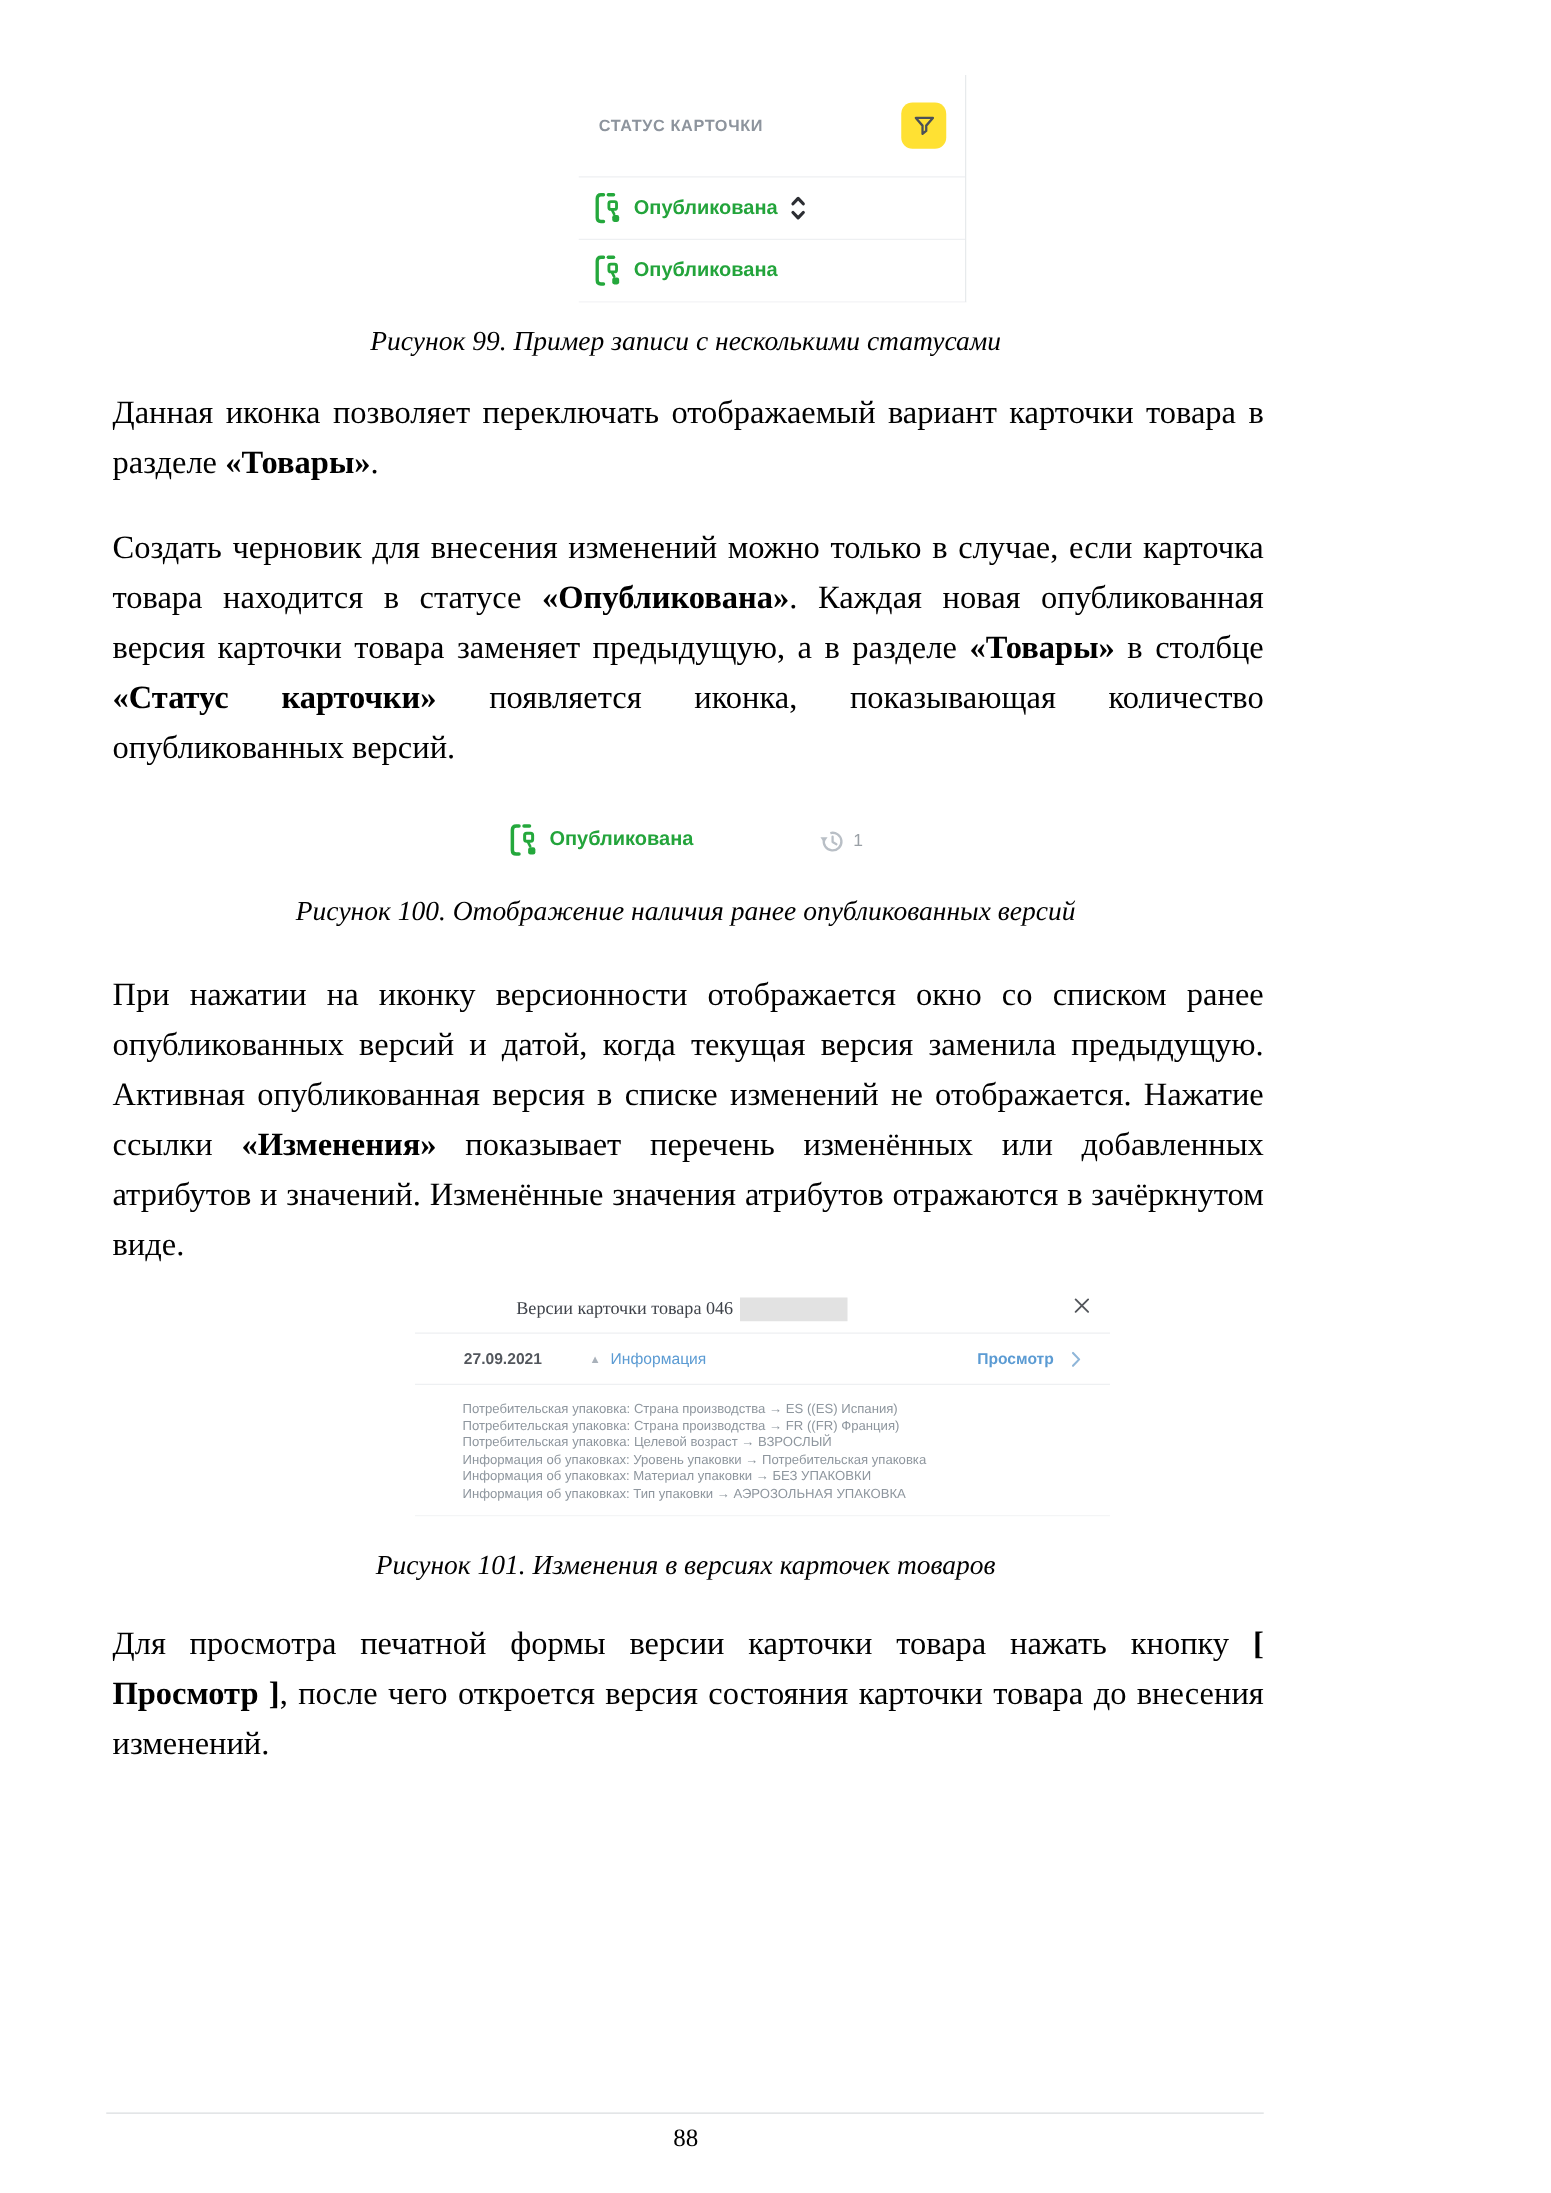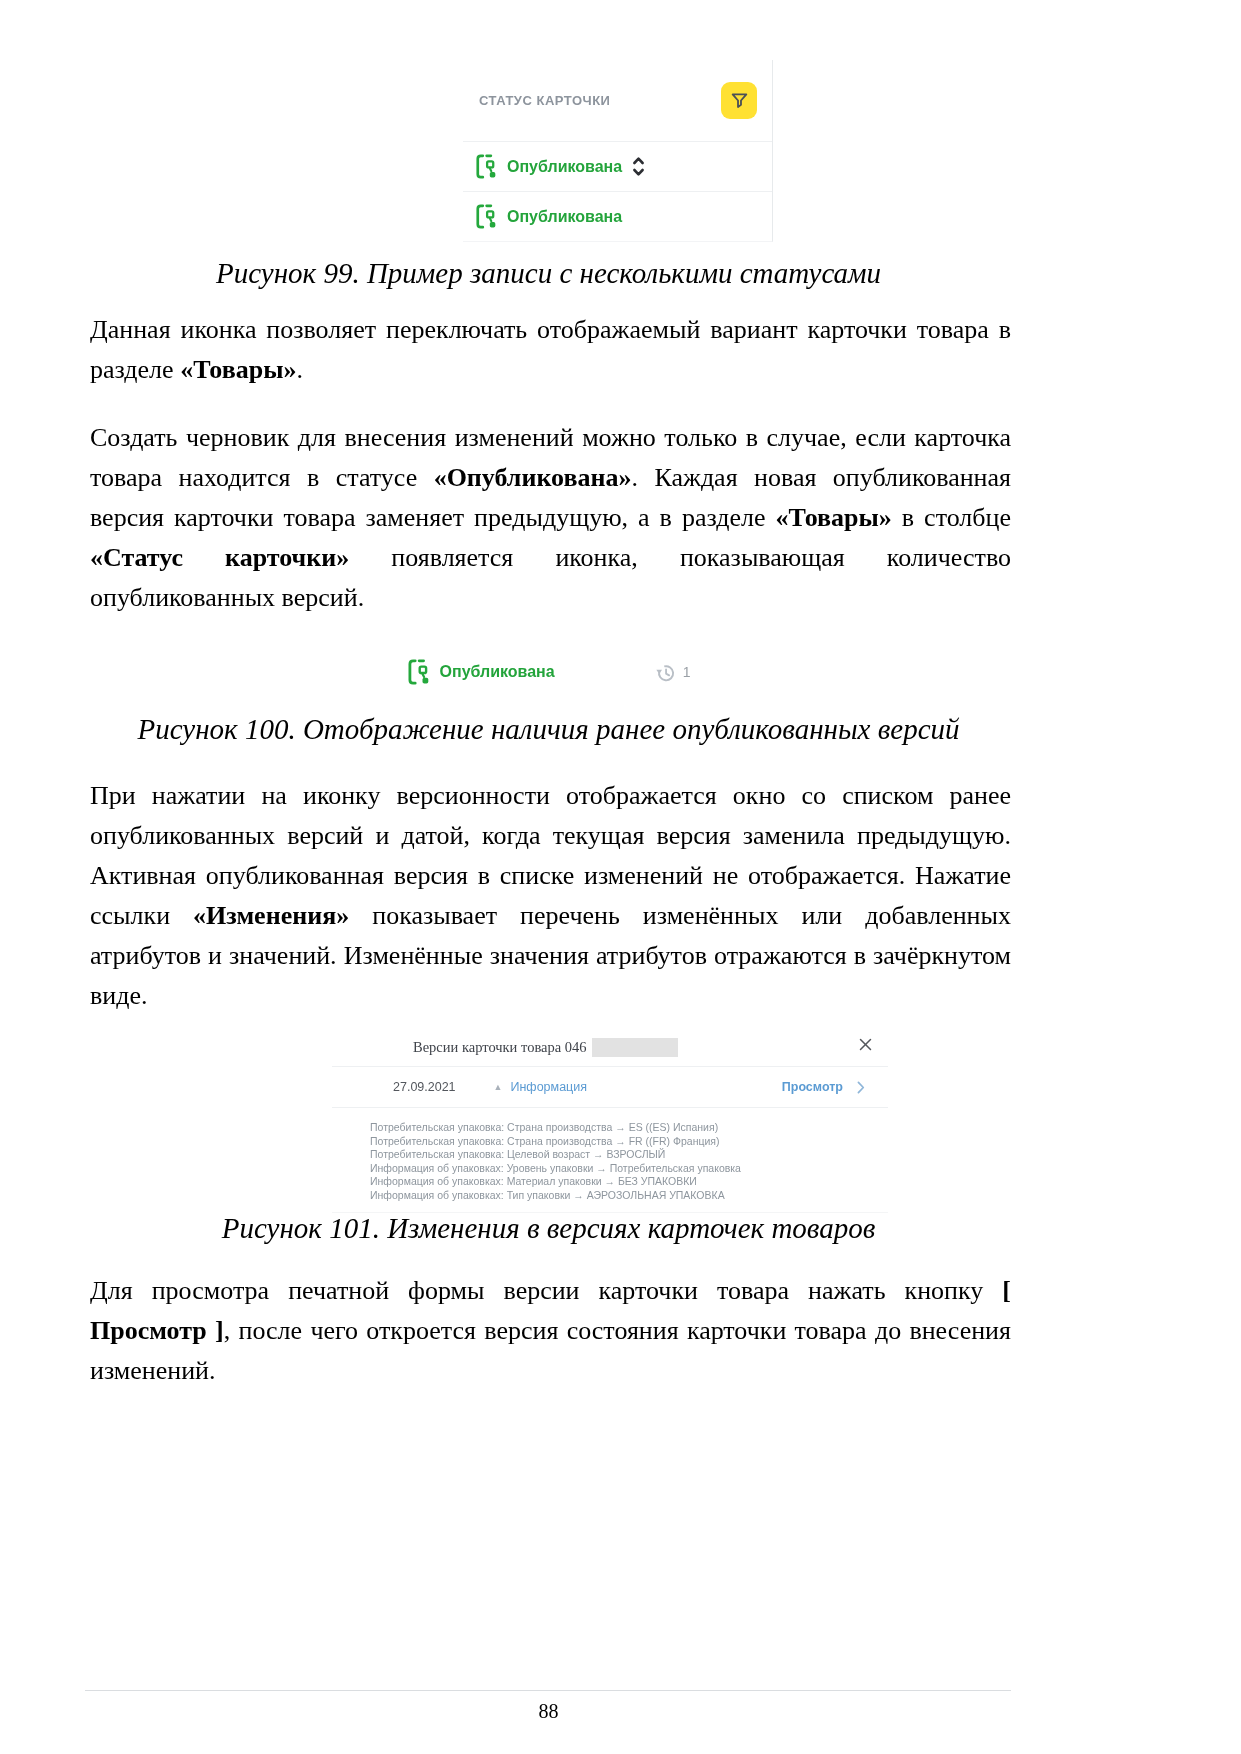--- a/index.html
+++ b/index.html
@@ -11,42 +11,42 @@
   .f99-header{height:81px;display:flex;align-items:center;justify-content:space-between;
               padding:0 15px 0 16px;box-sizing:border-box;}
   .f99-label{font-size:13px;font-weight:700;color:var(--gray-text,#8d949d);letter-spacing:.5px;}
   .f99-filter{width:36px;height:37px;background:var(--yellow,#ffe133);border:none;border-radius:9px;
               display:flex;align-items:center;justify-content:center;cursor:pointer;padding:0;}
   .f99-row{height:50px;border-top:1px solid var(--sep,#eef0f2);display:flex;align-items:center;
            padding-left:12px;box-sizing:border-box;}
   .status-text{font-size:16px;font-weight:600;color:var(--green,#23a43b);margin-left:11px;}
   .sortbtn{background:none;border:none;padding:0;margin-left:10px;cursor:pointer;display:flex;}
   
-  .caption{margin:16px 90px 0 90px;text-align:center;font-style:italic;font-size:29px;line-height:30px;}
-  .cap100{margin-top:24px;} .cap101{margin-top:0;}
+  .caption{margin:16px 90px 0 90px;text-align:center;font-style:italic;font-size:22px;line-height:30px;}
+  .cap100{margin-top:24px;} .cap101{margin-top:24px;}
   .para{margin:0 86px 0 90px;text-align:justify;font-size:26px;line-height:40px;}
   .p1{margin-top:22px;} .p2{margin-top:28px;} .p3{margin-top:32px;} .p4{margin-top:28px;}
   .para .b{font-weight:700;}
   
   .fig100{margin-top:36px;height:36px;display:flex;align-items:center;justify-content:center;
           font-family:"Liberation Sans",sans-serif;}
   .f100-label{font-size:16px;font-weight:600;color:var(--green,#23a43b);margin-left:11px;}
   .verbtn{background:none;border:none;padding:0;margin-left:100px;cursor:pointer;
           display:flex;align-items:center;}
   .vercount{font-size:14px;color:#9aa0a6;margin-left:7px;font-family:"Liberation Sans",sans-serif;}
   
   .modal{width:556px;margin:13px 0 0 332px;font-family:"Liberation Sans",sans-serif;}
   .m-head{height:38px;display:flex;align-items:center;padding-left:81px;position:relative;
           border-bottom:1px solid var(--sep,#f1f3f4);box-sizing:border-box;}
   .m-title{font-size:14.5px;color:#3f434a;font-family:Liberation Serif, serif;}
   .m-redact{display:inline-block;width:86px;height:19px;background:#e2e2e2;margin-left:5px;}
   .m-close{position:absolute;right:16px;top:9px;background:none;border:none;padding:0;cursor:pointer;line-height:0;}
   .m-row{height:41px;display:flex;align-items:center;padding:0 23px 0 39px;
          border-bottom:1px solid var(--sep,#f1f3f4);box-sizing:border-box;font-size:12.5px;}
-  .m-date{color:#53575d;font-weight:400;margin-left:22px;}
+  .m-date{color:#53575d;font-weight:700;}
   .m-tri{color:#a9b1ba;font-size:9px;margin-left:38px;}
   .m-link{background:none;border:none;padding:0;cursor:pointer;color:var(--blue,#5b9bd3);
           font-size:12.5px;font-family:"Liberation Sans",sans-serif;}
   .m-changes{margin-left:8px;}
   .m-view{margin-left:auto;font-weight:bold;}
   .m-chev{margin-left:14px;display:flex;}
   .m-list{padding:13px 0 10px 38px;border-bottom:1px solid #f4f5f6;}
   .m-line{font-size:10.5px;line-height:13.5px;color:#8e969e;}
   
   .footer-line{position:absolute;left:85px;right:86px;top:1690px;border-top:1px solid #dadde0;}

